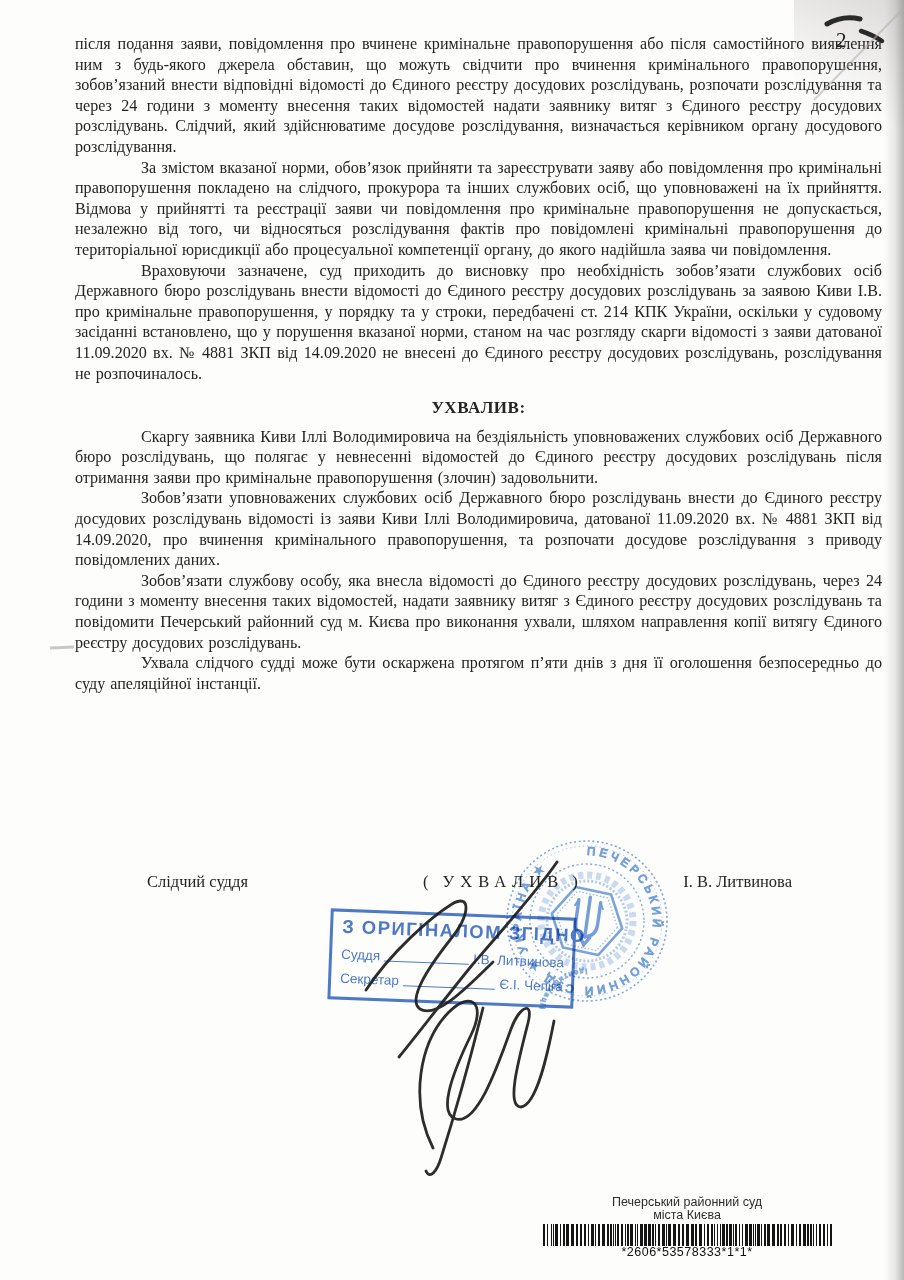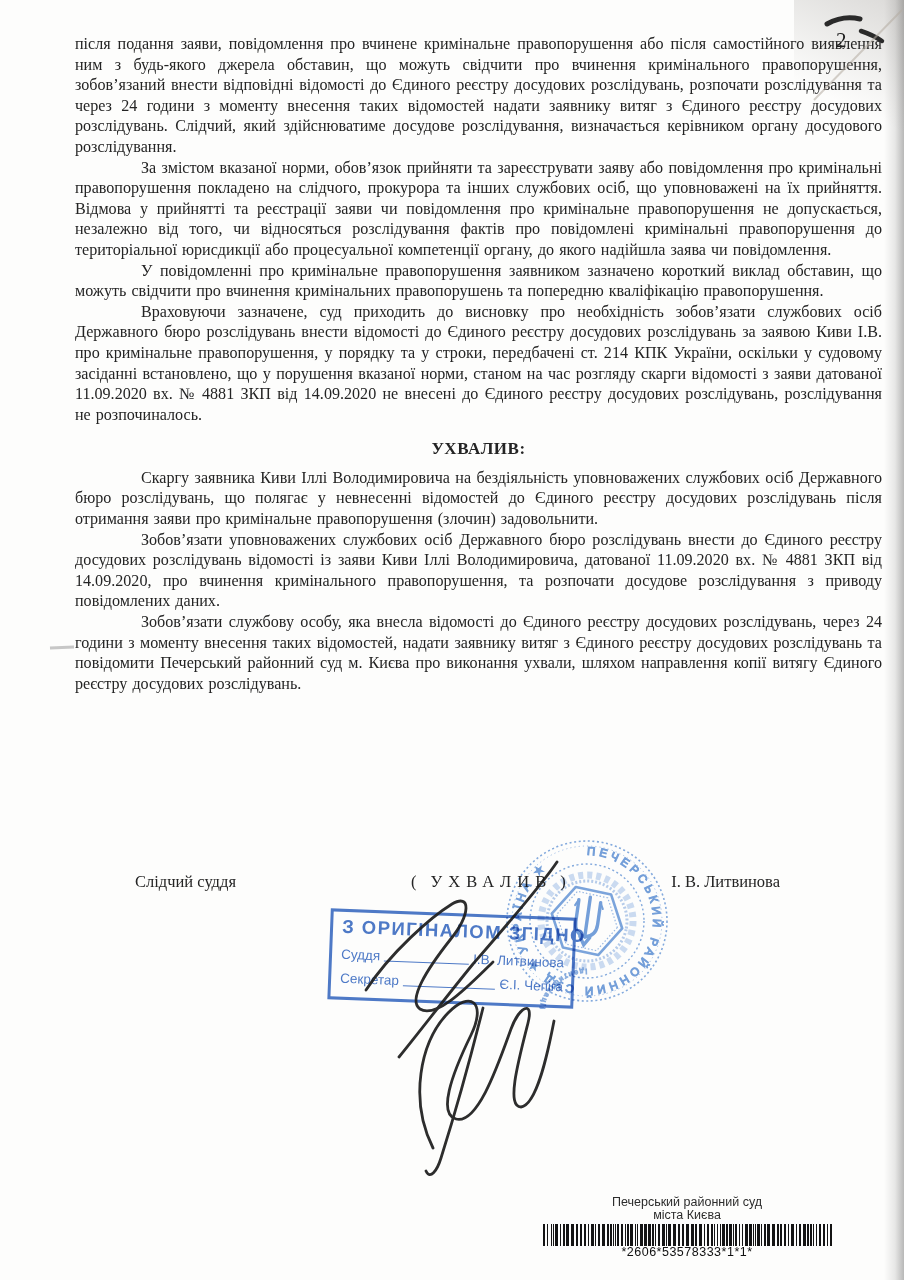--- a/index.html
+++ b/index.html
@@ -33,21 +33,21 @@
     position:absolute; left:75px; top:34px; width:807px;
     font-size:16.1px; line-height:20.6px; text-align:justify;
   }
   .text-block p { margin:0; word-spacing:1px; }
   .text-block p.indent { text-indent:66px; }
   .resolution-heading {
     text-align:center; font-weight:bold; font-size:17px;
     margin:14px 0 8px 0; letter-spacing:.5px;
   }
   
-  .sig-row { position:absolute; left:63px; top:872px; width:807px; height:24px; font-size:16.5px; }
+  .sig-row { position:absolute; left:75px; top:872px; width:807px; height:24px; font-size:16.5px; }
   .sig-role { position:absolute; left:72px; }
   .sig-placeholder { position:absolute; left:348px; letter-spacing:6px; word-spacing:-2px; }
   .sig-name { position:absolute; right:90px; }
   
   .stamp-box {
     position:absolute; left:329px; top:913px; width:246px; height:91px;
     border:3px solid #3f6fc5; transform:rotate(2.2deg);
     color:#3f6fc5; font-family:"Liberation Sans", sans-serif;
     padding:4px 8px 5px 9px; mix-blend-mode:multiply; opacity:.92;
   }
@@ -77,28 +77,28 @@
   <div class="edge-streak"></div>
   <div class="corner-shade"></div>
   <div class="left-dash"></div>
 
   <div class="page-number">2</div>
 
   <div class="text-block">
     <div id="body-paras">
         <p class="">після подання заяви, повідомлення про вчинене кримінальне правопорушення або після самостійного виявлення ним з будь-якого джерела обставин, що можуть свідчити про вчинення кримінального правопорушення, зобов’язаний внести відповідні відомості до Єдиного реєстру досудових розслідувань, розпочати розслідування та через 24 години з моменту внесення таких відомостей надати заявнику витяг з Єдиного реєстру досудових розслідувань. Слідчий, який здійснюватиме досудове розслідування, визначається керівником органу досудового розслідування.</p>
         <p class="indent">За змістом вказаної норми, обов’язок прийняти та зареєструвати заяву або повідомлення про кримінальні правопорушення покладено на слідчого, прокурора та інших службових осіб, що уповноважені на їх прийняття. Відмова у прийнятті та реєстрації заяви чи повідомлення про кримінальне правопорушення не допускається, незалежно від того, чи відносяться розслідування фактів про повідомлені кримінальні правопорушення до територіальної юрисдикції або процесуальної компетенції органу, до якого надійшла заява чи повідомлення.</p>
-        <p class="indent">У повідомленні про кримінальне правопорушення заявником зазначено короткий виклад обставин, що можуть свідчити про вчинення кримінальних правопорушень та попередню кваліфікацію правопорушення.</p>
         <p class="indent">Враховуючи зазначене, суд приходить до висновку про необхідність зобов’язати службових осіб Державного бюро розслідувань внести відомості до Єдиного реєстру досудових розслідувань за заявою Киви І.В. про кримінальне правопорушення, у порядку та у строки, передбачені ст. 214 КПК України, оскільки у судовому засіданні встановлено, що у порушення вказаної норми, станом на час розгляду скарги відомості з заяви датованої 11.09.2020 вх. № 4881 ЗКП від 14.09.2020 не внесені до Єдиного реєстру досудових розслідувань, розслідування не розпочиналось.</p>
       </div>
     <div class="resolution-heading">УХВАЛИВ:</div>
     <div id="resolution-paras">
         <p class="indent">Скаргу заявника Киви Іллі Володимировича на бездіяльність уповноважених службових осіб Державного бюро розслідувань, що полягає у невнесенні відомостей до Єдиного реєстру досудових розслідувань після отримання заяви про кримінальне правопорушення (злочин) задовольнити.</p>
         <p class="indent">Зобов’язати уповноважених службових осіб Державного бюро розслідувань внести до Єдиного реєстру досудових розслідувань відомості із заяви Киви Іллі Володимировича, датованої 11.09.2020 вх. № 4881 ЗКП від 14.09.2020, про вчинення кримінального правопорушення, та розпочати досудове розслідування з приводу повідомлених даних.</p>
         <p class="indent">Зобов’язати службову особу, яка внесла відомості до Єдиного реєстру досудових розслідувань, через 24 години з моменту внесення таких відомостей, надати заявнику витяг з Єдиного реєстру досудових розслідувань та повідомити Печерський районний суд м. Києва про виконання ухвали, шляхом направлення копії витягу Єдиного реєстру досудових розслідувань.</p>
+        <p class="indent">Ухвала слідчого судді може бути оскаржена протягом п’яти днів з дня її оголошення безпосередньо до суду апеляційної інстанції.</p>
       </div>
   </div>
 
   <div class="sig-row">
     <span class="sig-role">Слідчий суддя</span>
     <span class="sig-placeholder">( УХВАЛИВ )</span>
     <span class="sig-name">І. В. Литвинова</span>
   </div>
 
   <svg class="seal-svg" viewBox="0 0 176 176">

